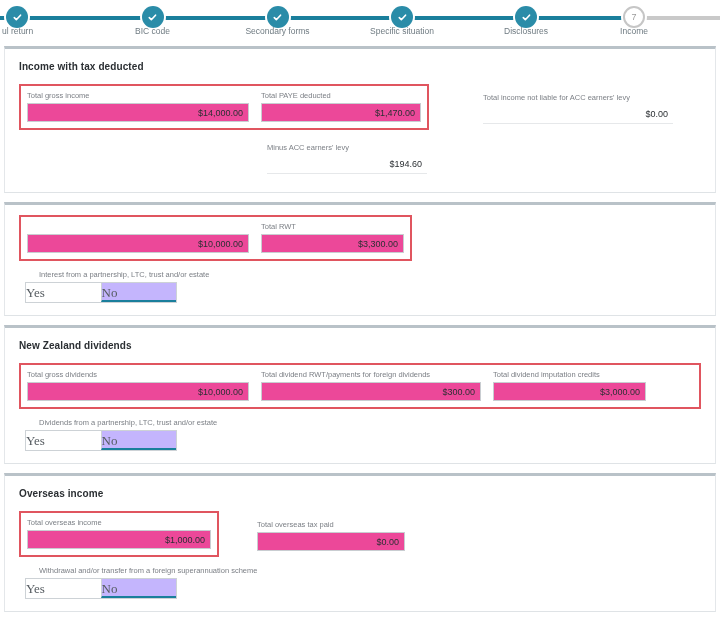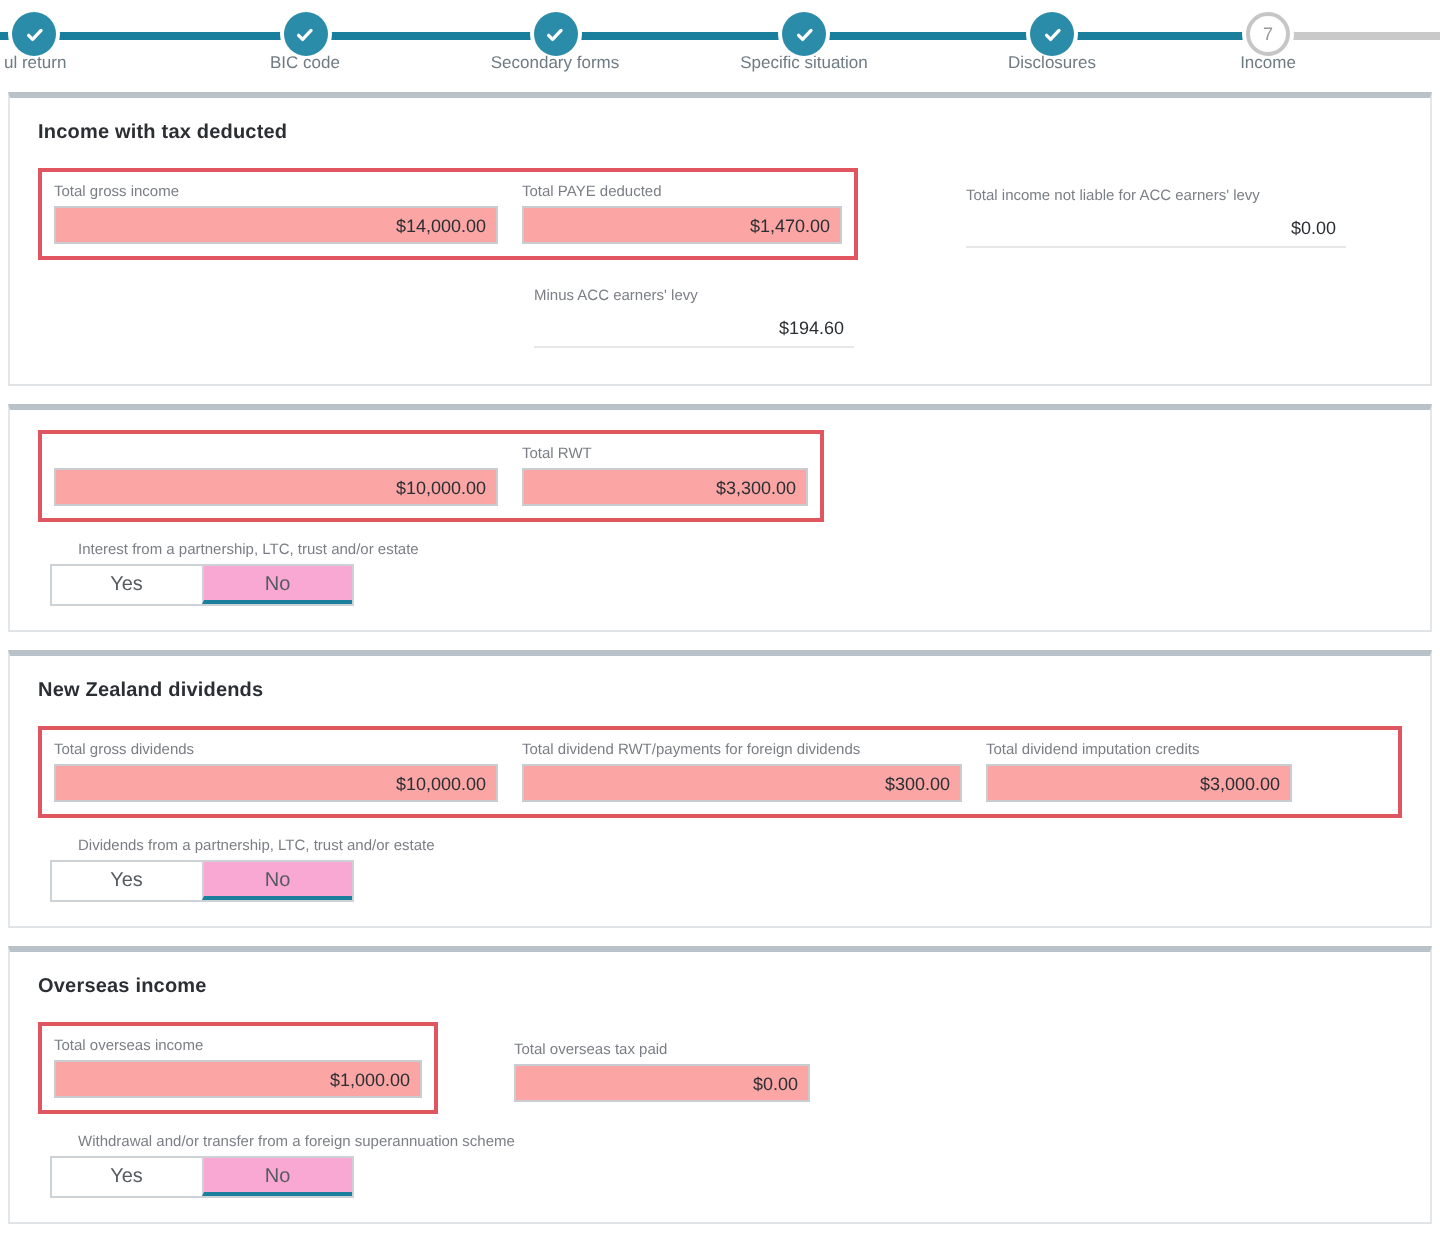--- a/index.html
+++ b/index.html
@@ -132,21 +132,21 @@
   }
   .field-label {
     font-size: 7.5px;
     color: #7b7f85;
     margin-bottom: 3px;
     white-space: nowrap;
     overflow: hidden;
   }
   .field-input {
     border: 1px solid #c9cdd1;
-    background: #fca5a5;
+    background: #ec4899;
     height: 19px;
     line-height: 19px;
     text-align: right;
     font-size: 9px;
     color: #2b2f33;
     padding: 0 5px;
     box-sizing: border-box;
     width: 100%;
   }
   .field-input.readonly {
@@ -168,33 +168,34 @@
   }
   .toggle {
     display: flex;
     margin-left: 6px;
     width: 152px;
     border: 1px solid #cdd2d6;
     box-sizing: border-box;
   }
   .toggle-btn {
     flex: 1;
-    text-align: center;
-    font-size: 10px;
+    text-align: left;
+    font-size: 13px;
     color: #555b60;
     height: 19px;
     line-height: 19px;
     background: #ffffff;
     border-bottom: 2px solid transparent;
     box-sizing: border-box;
+    font-family: Liberation Serif, serif;
   }
   .toggle-btn + .toggle-btn { border-left: 1px solid #cdd2d6; }
   .toggle-btn.selected {
     border-bottom: 2px solid #1a7f9c;
-    background: #f9a8d4;
+    background: #c4b5fd;
   }
 </style>
 </head>
 <body>
 
 <div class="stepper">
   <div class="stepper-track"></div>
   <div class="stepper-track-done"></div>
   <div class="steps">
 

